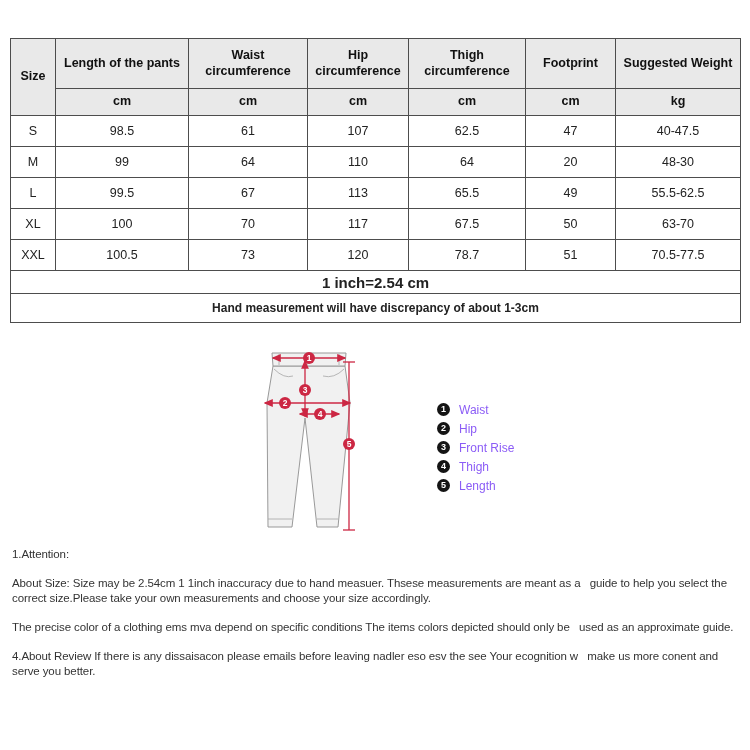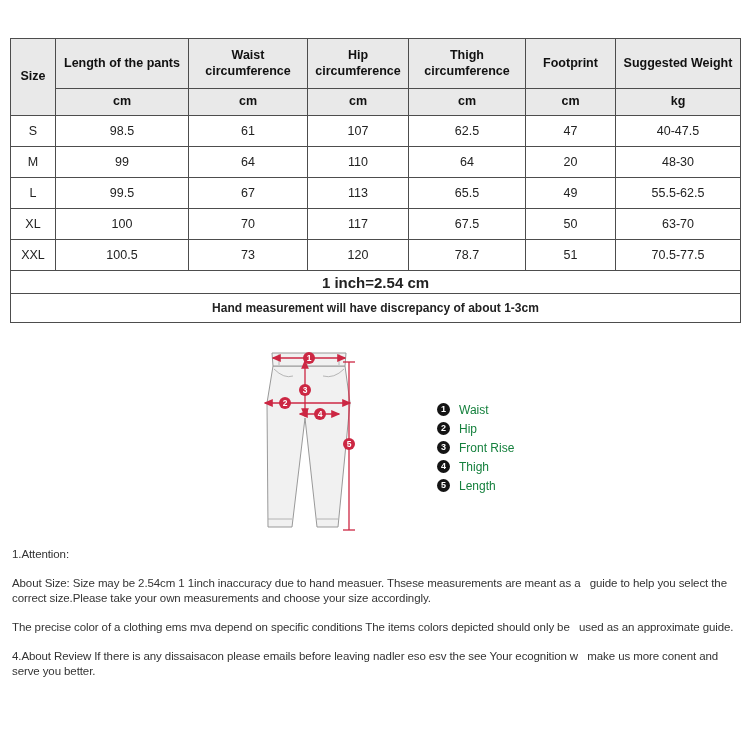--- a/index.html
+++ b/index.html
@@ -37,21 +37,21 @@
   
   .diagram{position:absolute;left:0;top:344px;width:750px;height:202px;}
   .pants-svg{position:absolute;left:250px;top:2px;}
   .legend{position:absolute;left:437px;top:56px;}
   .legend-item{display:flex;align-items:center;height:19px;}
   .legend-badge{
     display:inline-block;width:13px;height:13px;border-radius:50%;
     background:#141414;color:#fff;font-size:9px;font-weight:bold;
     text-align:center;line-height:13px;flex:0 0 13px;
   }
-  .legend-label{margin-left:9px;font-size:12px;color:#15803d;}
+  .legend-label{margin-left:9px;font-size:12px;color:#8b5cf6;}
 
   
   .notes{
     position:absolute;left:12px;top:547px;width:730px;
     font-size:11.5px;line-height:15px;color:#333;letter-spacing:-0.1px;
   }
   .note{margin-bottom:14px;}
   .note-body{white-space:pre-wrap;}
 </style>
 </head>

